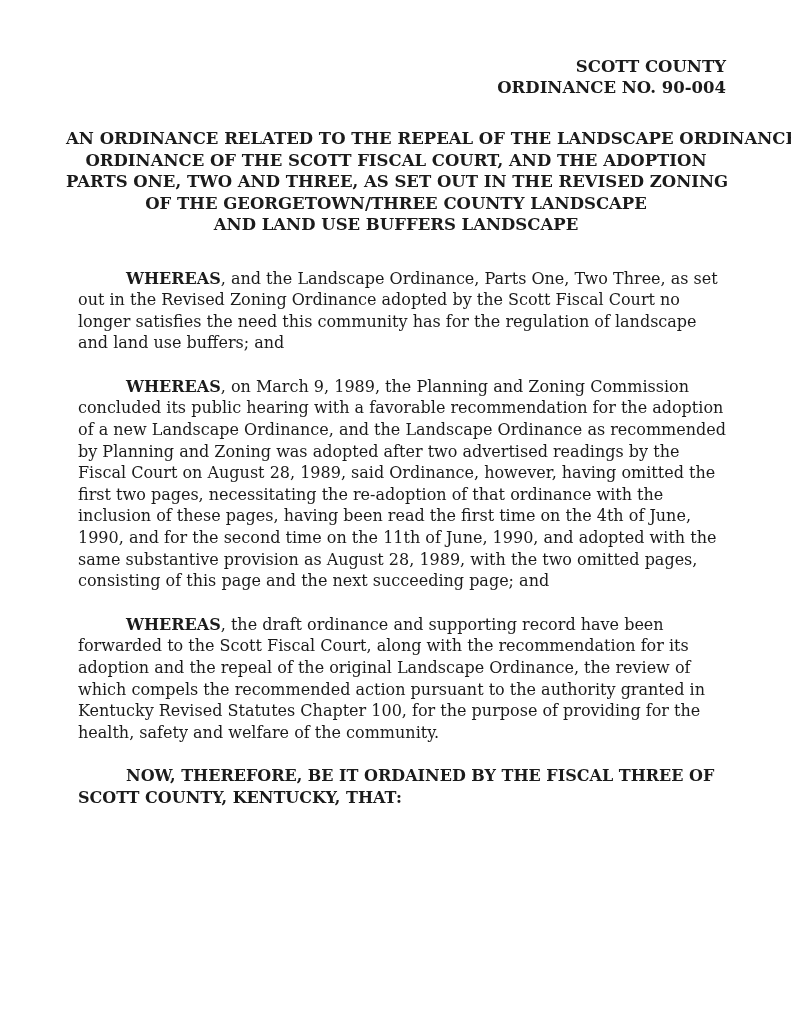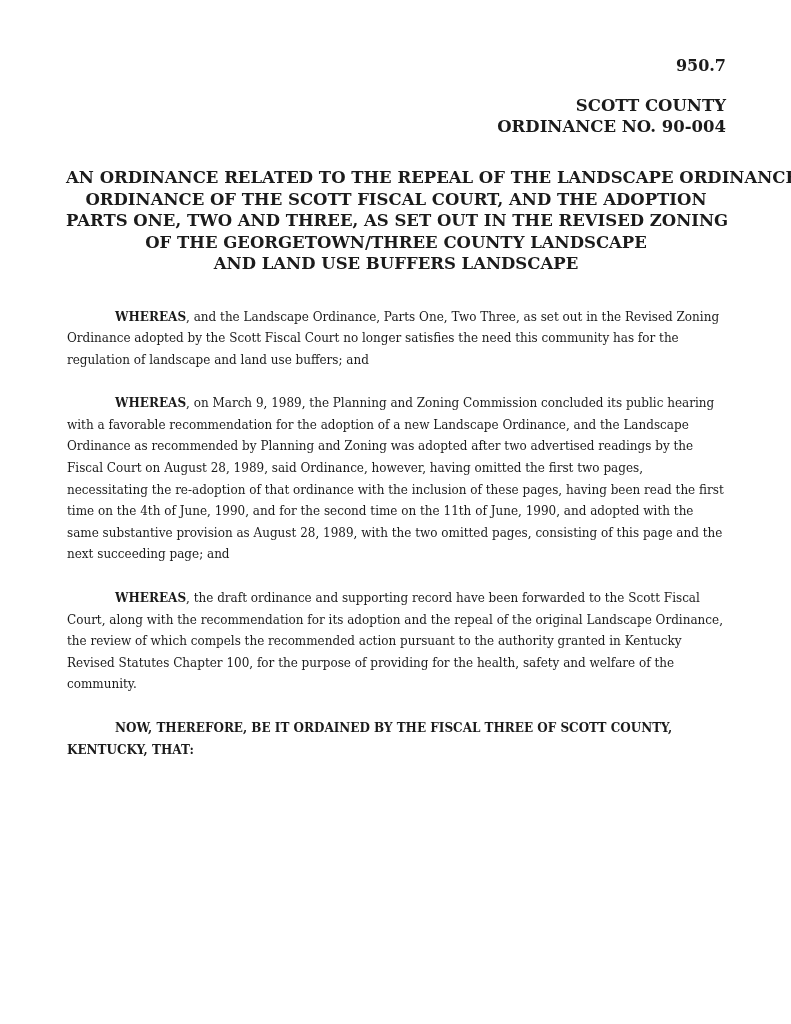--- a/index.html
+++ b/index.html
@@ -35,36 +35,35 @@
   .doc-title .tline { display: block; }
   .doc-heading {
     text-align: center;
     font-weight: bold;
     font-size: 16.5px;
     line-height: 21.5px;
     margin-bottom: 10px;
   }
   .doc-heading .hline { display: block; white-space: nowrap; }
   .para {
-    font-size: 12px;
+    font-size: 16px;
     line-height: 21.6px;
     text-align: left;
     text-indent: 48px;
-    margin: 0 0 0 1px;
+    margin: 0 0 0 12px;
     padding-top: 22px;
   }
   .para b { font-weight: bold; }
   .bold-para { font-weight: bold; }
 </style>
 </head>
 <body>
 
 <div class="page">
 
-  <div class="page-number">950.7</div>
 
   <div class="doc-title">
     <span class="tline">SCOTT COUNTY</span>
     <span class="tline">ORDINANCE NO. 90-004</span>
   </div>
 
   <div class="doc-heading">
     <span class="hline">AN ORDINANCE RELATED TO THE REPEAL OF THE LANDSCAPE ORDINANCE,</span>
     <span class="hline">ORDINANCE OF THE SCOTT FISCAL COURT, AND THE ADOPTION</span>
     <span class="hline">PARTS ONE, TWO AND THREE, AS SET OUT IN THE REVISED ZONING</span>

